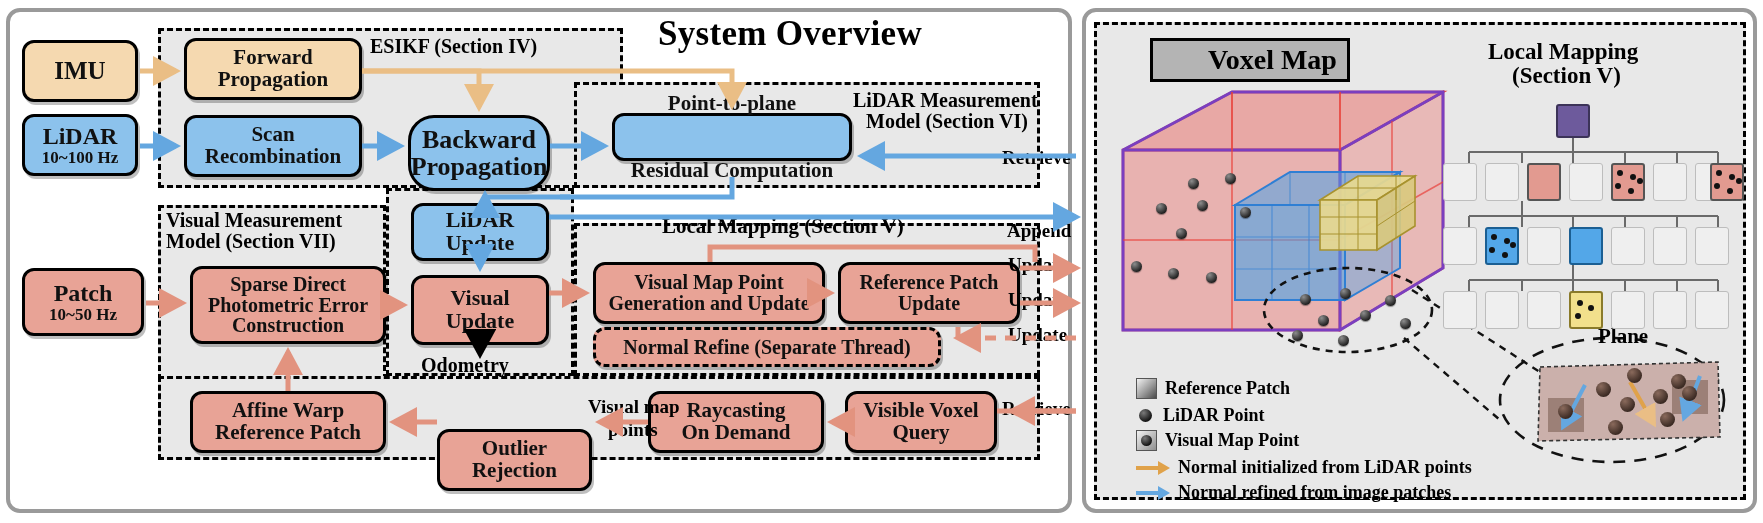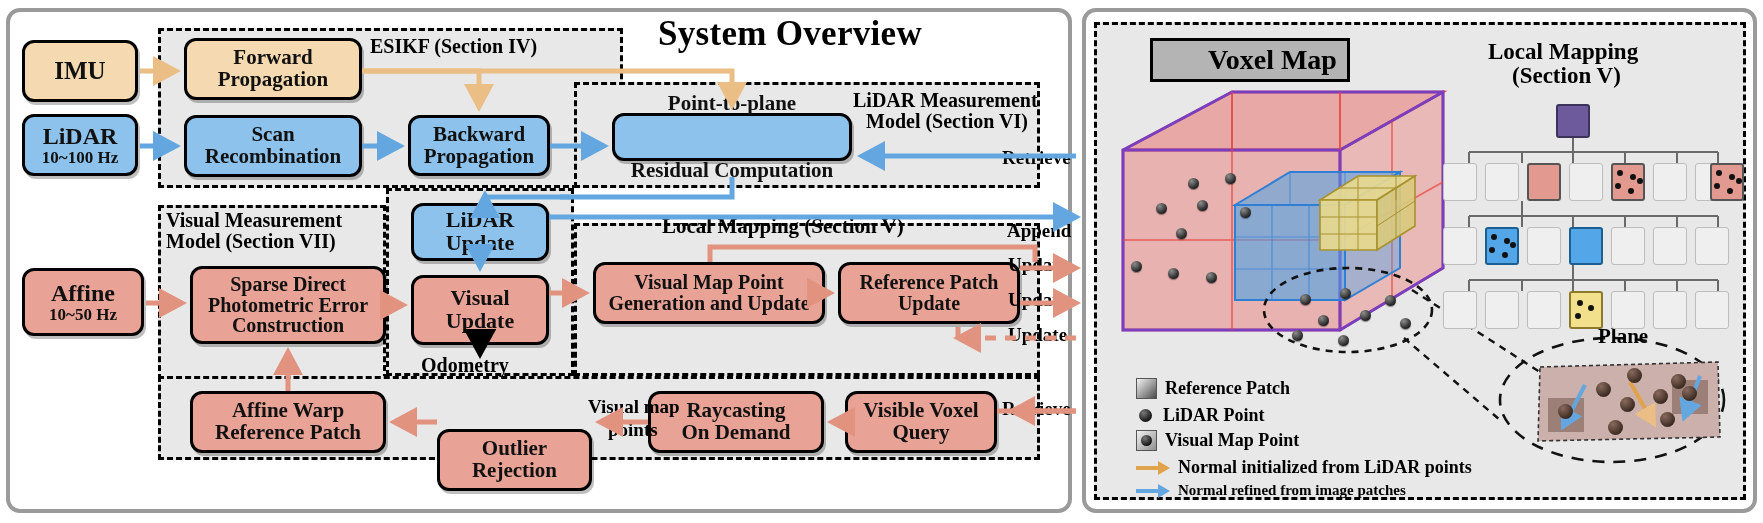--- a/index.html
+++ b/index.html
@@ -92,35 +92,35 @@
   <div class="node n-orange" style="left:22px;top:40px;width:116px;height:62px;font-size:25px;">
     <span>IMU</span>
   </div>
 
   <div class="node n-blue" style="left:22px;top:114px;width:116px;height:62px;flex-direction:column;">
     <span style="font-size:24px;">LiDAR</span>
     <span style="font-size:17px;">10~100 Hz</span>
   </div>
 
   <div class="node n-red" style="left:22px;top:268px;width:122px;height:68px;flex-direction:column;">
-    <span style="font-size:24px;">Affine</span>
+    <span style="font-size:24px;">Patch</span>
     <span style="font-size:17px;">10~50 Hz</span>
   </div>
 
   <div class="node n-orange" style="left:184px;top:38px;width:178px;height:62px;flex-direction:column;font-size:21px;font-family:Liberation Serif, serif;">
     <span>Forward</span>
     <span>Propagation</span>
   </div>
 
   <div class="node n-blue" style="left:184px;top:115px;width:178px;height:62px;flex-direction:column;font-size:21px;">
     <span>Scan</span>
     <span>Recombination</span>
   </div>
 
-  <div class="node n-blue" style="left:408px;top:115px;width:142px;height:61px;flex-direction:column;font-size:21px;">
+  <div class="node n-blue" style="left:408px;top:115px;width:142px;height:76px;flex-direction:column;font-size:26px;border-radius:26px;">
     <span>Backward</span>
     <span>Propagation</span>
   </div>
 
   <div class="node n-blue" style="left:612px;top:113px;width:240px;height:48px;flex-direction:column;font-size:21px;gap:45px;">
     <span>Point-to-plane</span>
     <span>Residual Computation</span>
   </div>
 
   <div class="node n-blue" style="left:411px;top:203px;width:138px;height:58px;flex-direction:column;font-size:22px;">
@@ -162,20 +162,23 @@
   <div class="node n-red" style="left:593px;top:262px;width:232px;height:62px;flex-direction:column;font-size:20px;">
     <span>Visual Map Point</span>
     <span>Generation and Update</span>
   </div>
 
   <div class="node n-red" style="left:838px;top:262px;width:182px;height:62px;flex-direction:column;font-size:20px;">
     <span>Reference Patch</span>
     <span>Update</span>
   </div>
 
+  <div class="node n-red-dash" style="left:593px;top:327px;width:348px;height:40px;font-size:20px;">
+    <span>Normal Refine (Separate Thread)</span>
+  </div>
 
   <div class="lbl" style="left:421px;top:355px;font-size:20px;">Odometry</div>
 
   <div class="lbl" style="left:588px;top:397px;font-size:19px;">Visual map</div>
   <div class="lbl" style="left:608px;top:420px;font-size:19px;">points</div>
 
   <div class="lbl" style="left:1002px;top:148px;font-size:19px;">Retrieve</div>
   <div class="lbl" style="left:1007px;top:221px;font-size:19px;">Append</div>
   <div class="lbl" style="left:1008px;top:255px;font-size:19px;">Update</div>
   <div class="lbl" style="left:1008px;top:290px;font-size:19px;">Update</div>
@@ -416,21 +419,21 @@
   </div>
 
   <div class="legend-row" style="left:1136px;top:457px;font-size:18px;">
     <span class="mini-arrow">
       <span class="s" style="background:#e0a24a;"></span>
       <span class="h" style="border-left:12px solid #e0a24a;"></span>
     </span>
     <span class="legend-text">Normal initialized from LiDAR points</span>
   </div>
 
-  <div class="legend-row" style="left:1136px;top:482px;font-size:15px;">
+  <div class="legend-row" style="left:1136px;top:482px;font-size:18px;text-decoration:underline;">
     <span class="mini-arrow">
       <span class="s" style="background:#64a7e0;"></span>
       <span class="h" style="border-left:12px solid #64a7e0;"></span>
     </span>
     <span class="legend-text">Normal refined from image patches</span>
   </div>
 
 </div>
 
 </body></html>

